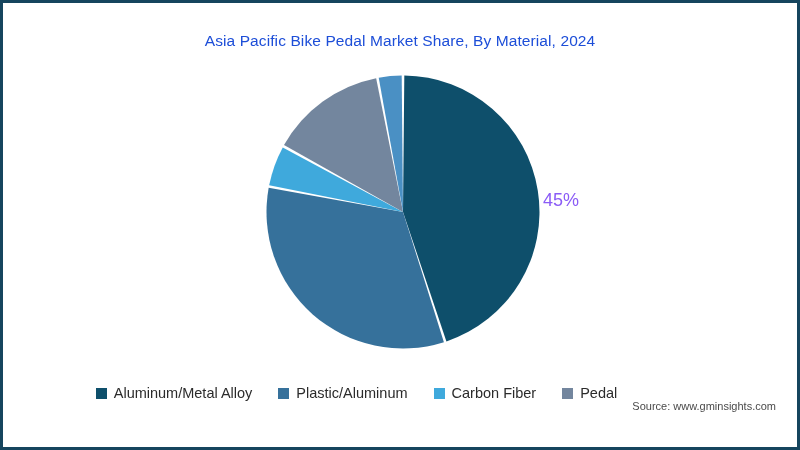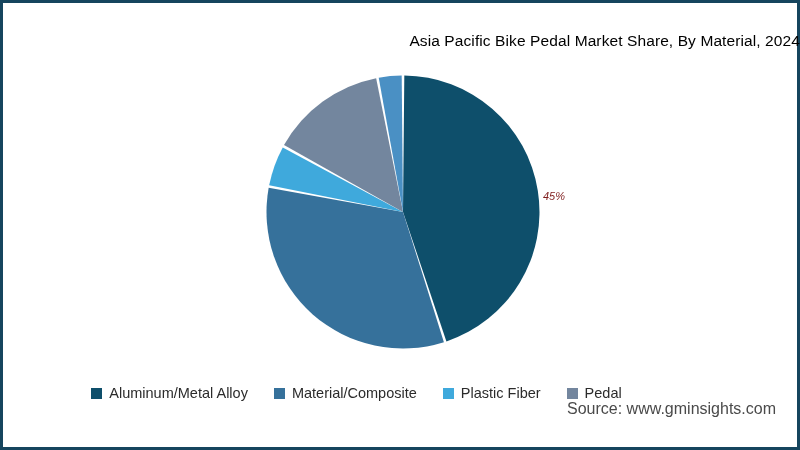--- a/index.html
+++ b/index.html
@@ -33,46 +33,45 @@
     width: 794px; height: 444px;
     box-sizing: border-box;
     border: 1px solid #ffffff;
     pointer-events: none;
   }
   .chart-title {
     position: absolute;
     left: 0;
     top: 32px;
     width: 800px;
-    text-align: right;
+    text-align: center;
     font-size: 15.5px;
-    color: #000000;
+    color: #1d4ed8;
     letter-spacing: 0.1px;
     white-space: nowrap;
   }
   .pie-wrap {
     position: absolute;
     left: 266px;
     top: 75px;
     width: 274px;
     height: 274px;
   }
   .pie-svg {
     display: block;
     width: 274px;
     height: 274px;
   }
   .slice-label {
     position: absolute;
     left: 543px;
     top: 190px;
-    font-size: 11px;
-    color: #7f1d1d;
+    font-size: 18px;
+    color: #8b5cf6;
     white-space: nowrap;
-    font-style: italic;
   }
   .legend {
     position: absolute;
     left: 0;
     top: 385px;
     width: 713px;
     display: flex;
     flex-direction: row;
     align-items: center;
     justify-content: center;
@@ -91,21 +90,21 @@
     flex: 0 0 auto;
   }
   .legend-text {
     font-size: 14.5px;
     color: #2b2b2b;
   }
   .source {
     position: absolute;
     right: 24px;
     top: 400px;
-    font-size: 16px;
+    font-size: 11px;
     color: #4a4a4a;
     white-space: nowrap;
   }
 </style>
 </head>
 <body>
 
 <div id="figure">
 
   <div class="frame"></div>
@@ -128,25 +127,25 @@
 
   <div class="slice-label">45%</div>
 
   <div class="legend">
     <div class="legend-item">
       <span class="legend-swatch" style="background: rgb(14, 79, 107);"></span>
       <span class="legend-text">Aluminum/Metal Alloy</span>
     </div>
     <div class="legend-item">
       <span class="legend-swatch" style="background: rgb(54, 113, 155);"></span>
-      <span class="legend-text">Material/Composite</span>
+      <span class="legend-text">Plastic/Aluminum</span>
     </div>
     <div class="legend-item">
       <span class="legend-swatch" style="background: rgb(63, 169, 220);"></span>
-      <span class="legend-text">Plastic Fiber</span>
+      <span class="legend-text">Carbon Fiber</span>
     </div>
     <div class="legend-item">
       <span class="legend-swatch" style="background: rgb(115, 134, 158);"></span>
       <span class="legend-text">Pedal</span>
     </div>
   </div>
 
   <div class="source">Source: www.gminsights.com</div>
 
 </div>

